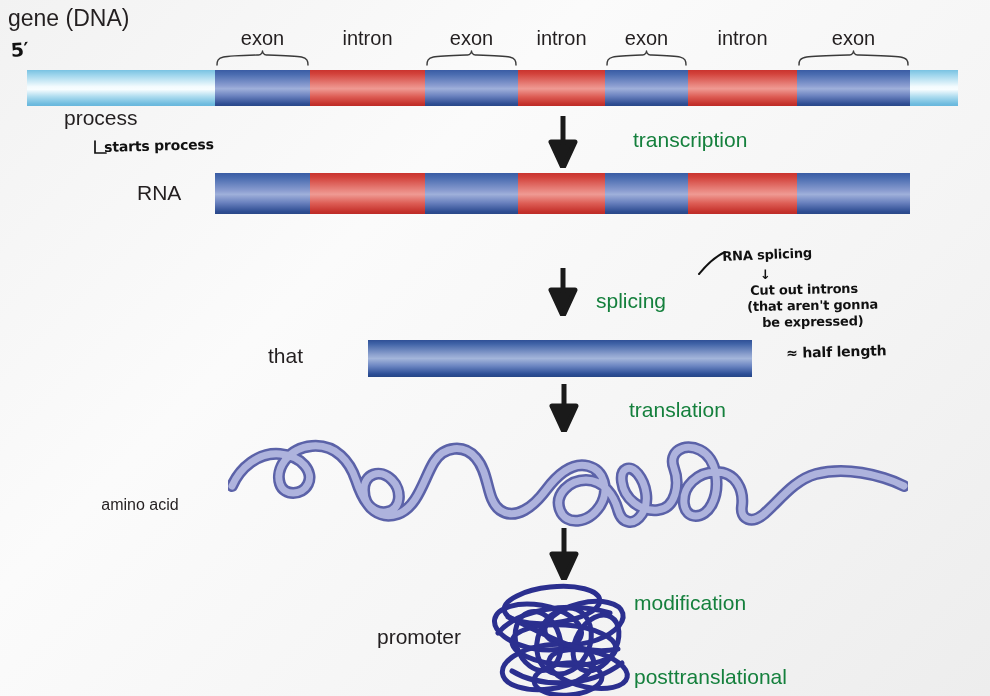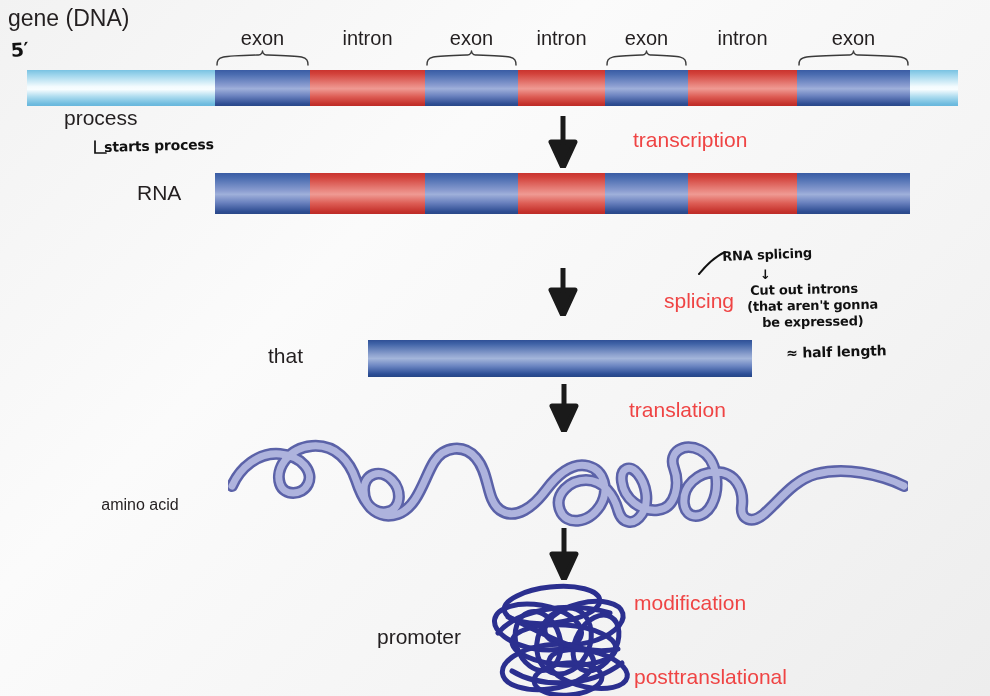--- a/index.html
+++ b/index.html
@@ -29,27 +29,27 @@
   }
   .lbl-gene      { left: 8px;   top: 6px;    font-size: 23px; }
   .lbl-promoter  { left: 64px;  top: 106px;  font-size: 21px; }
   .lbl-rna       { left: 137px; top: 181px;  font-size: 21px; }
   .lbl-mrna      { left: 268px; top: 344px;  font-size: 21px; }
   .lbl-aa        { left: 72px;  top: 460px;  font-size: 16px; text-align: center; width: 136px; }
   .lbl-protein   { left: 377px; top: 625px;  font-size: 21px; }
 
   .step {
     position: absolute;
-    color: #ef4444;
+    color: #15803d;
     font-size: 21px;
     white-space: pre;
     line-height: 1.18;
   }
   .step-transcription { left: 633px; top: 128px; }
-  .step-splicing      { left: 664px; top: 289px; }
+  .step-splicing      { left: 596px; top: 289px; }
   .step-translation   { left: 629px; top: 398px; }
   .step-post          { left: 634px; top: 541px; }
 
   
   .seg-cap {
     position: absolute;
     top: 27px;
     font-size: 20px;
     color: #231f20;
     text-align: center;

